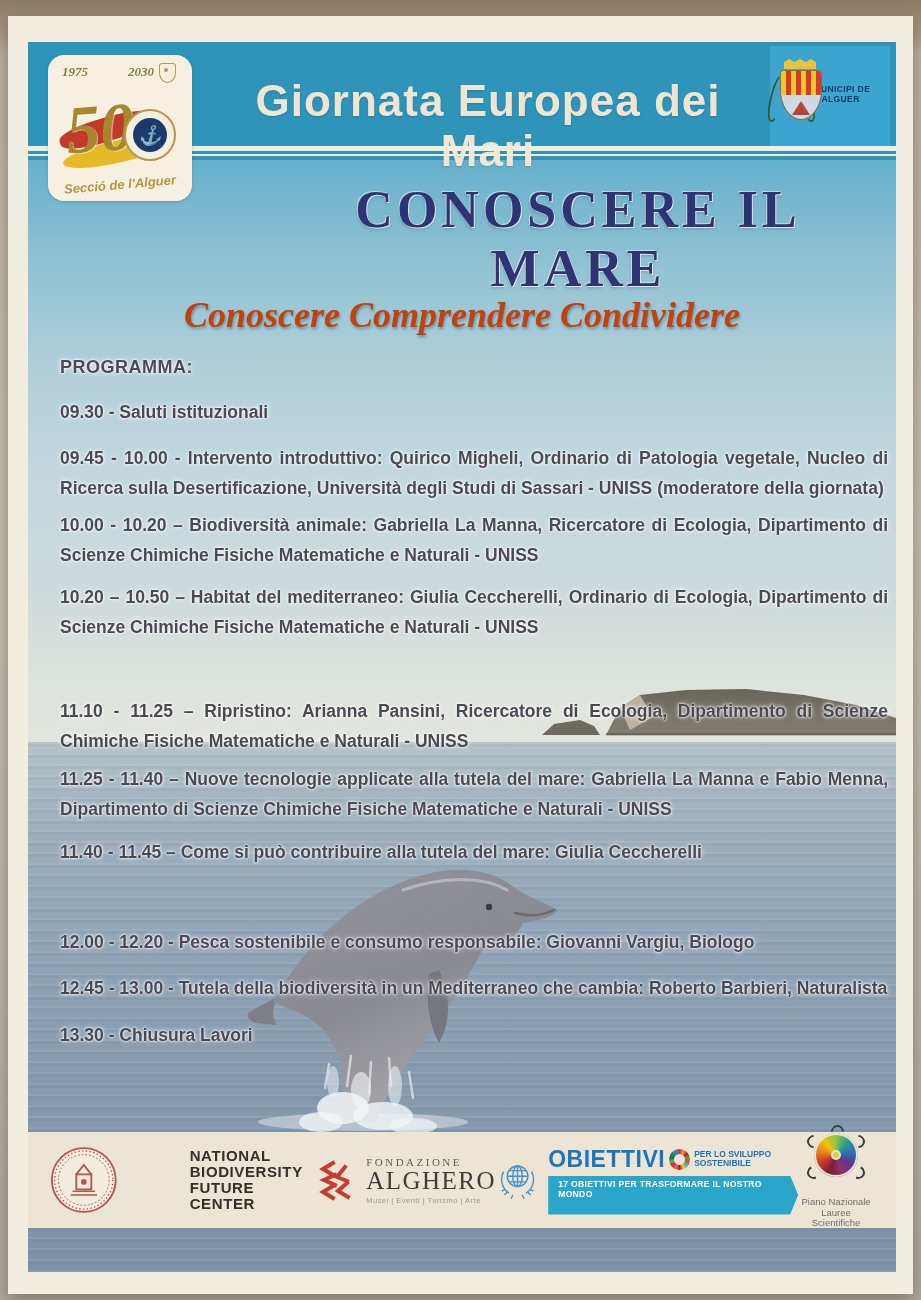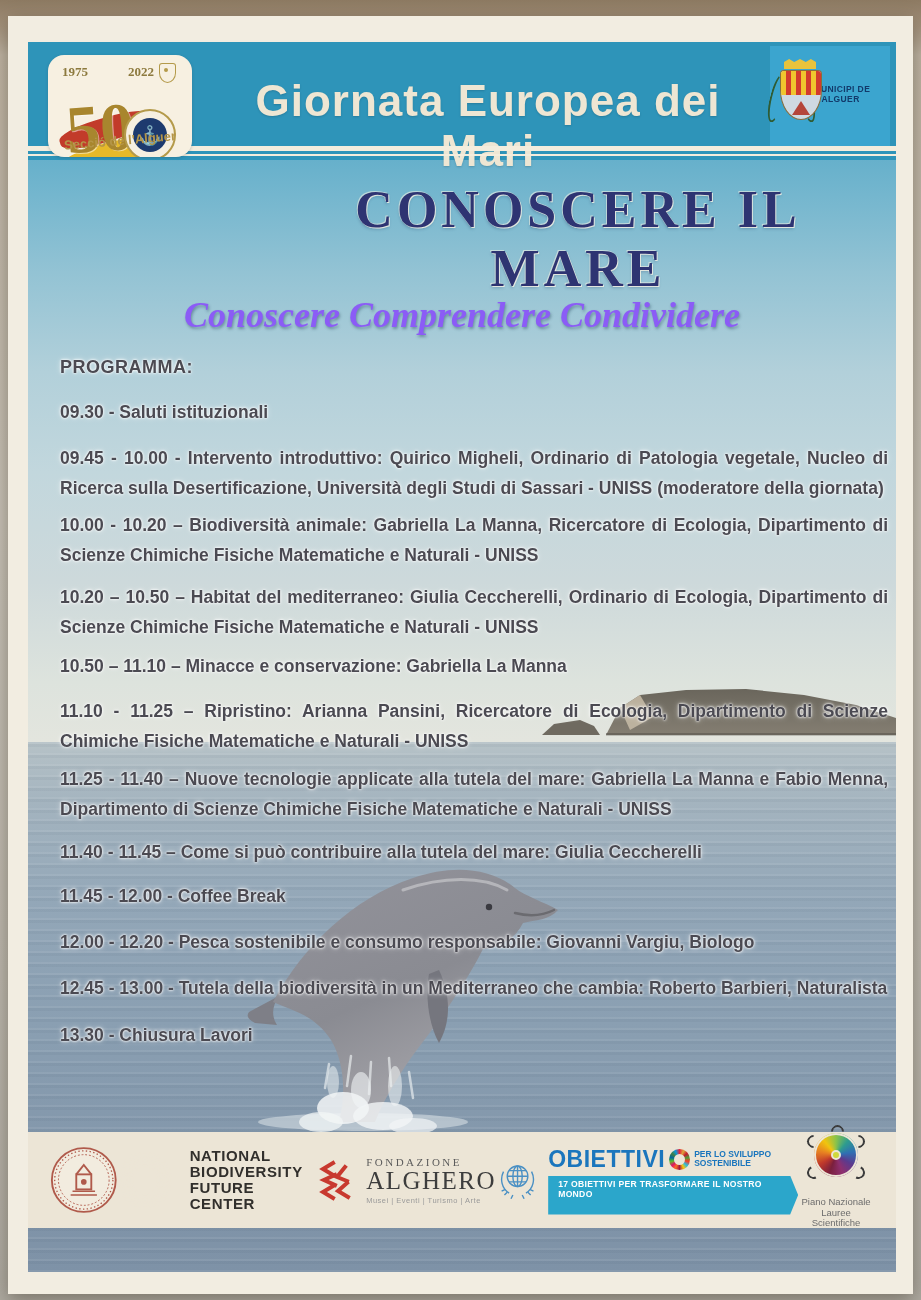--- a/index.html
+++ b/index.html
@@ -17,22 +17,22 @@
     background:
       repeating-linear-gradient(180deg,rgba(255,255,255,.07) 0 2px,rgba(40,60,80,.05) 2px 5px,transparent 5px 11px),
       linear-gradient(180deg,#b6c2c7 0,#a4b4bf 60px,#93a7b8 160px,#8a9fb2 280px,#8296aa 420px,#7e92a7 100%);}
   .band{position:absolute;left:0;top:0;width:100%;height:118px;background:#2e94b9;}
   .hline{position:absolute;left:0;top:104px;width:100%;height:11px;z-index:3;
     background:linear-gradient(180deg,#f3eddd 0 5px,rgba(243,237,221,0) 5px 8px,#f3eddd 8px 10px,transparent 10px);}
 
   
   .event-title{position:absolute;left:180px;top:34px;width:560px;z-index:2;text-align:center;
     font-size:44px;font-weight:bold;color:#eee6d3;letter-spacing:1px;text-shadow:0 1px 2px rgba(20,60,80,.25);}
-  .logo50{position:absolute;left:20px;top:13px;width:144px;height:102px;background:#f7f0e1;border-radius:16px;
-    z-index:5;box-shadow:0 1px 3px rgba(40,60,70,.25);overflow:hidden;}
+  .logo50{position:absolute;left:20px;top:13px;width:144px;height:146px;background:#f7f0e1;border-radius:16px;
+    z-index:5;box-shadow:0 1px 3px rgba(40,60,70,.25);overflow:hidden;font-style:italic;}
   .lni-years{position:absolute;left:14px;top:9px;width:92px;display:flex;justify-content:space-between;
     font-family:"Liberation Serif",serif;font-size:13px;font-weight:bold;color:#8d7a3e;}
   .lni-crest{position:absolute;right:16px;top:8px;width:15px;height:18px;border:1.5px solid #b49a4a;
     border-radius:3px 3px 50% 50%;}
   .lni-crest::after{content:"";position:absolute;left:4px;top:4px;width:4px;height:4px;border-radius:50%;background:#b49a4a;}
   .stroke-red{position:absolute;left:10px;top:62px;width:100px;height:24px;background:#c23b2a;
     border-radius:45% 60% 55% 50%;transform:rotate(-17deg);}
   .stroke-yellow{position:absolute;left:14px;top:86px;width:108px;height:22px;background:#e6b929;
     border-radius:55% 45% 50% 60%;transform:rotate(-13deg);}
   .lni-number{position:absolute;left:18px;top:34px;font-family:"Liberation Serif",serif;font-size:68px;
@@ -59,21 +59,21 @@
   .laurel.l{left:0;border-right-color:transparent;border-top-color:transparent;transform:rotate(14deg);}
   .laurel.r{right:0;border-left-color:transparent;border-top-color:transparent;transform:rotate(-14deg);}
 
   
   .big-title{position:absolute;z-index:6;font-family:"Liberation Serif",serif;font-weight:bold;color:#2e3472;
     letter-spacing:4px;text-align:center;
     text-shadow:1px 1px 0 rgba(250,245,230,.8),-1px -1px 0 rgba(250,245,230,.55),0 2px 3px rgba(30,50,90,.25);}
   .t1{left:240px;top:138px;width:620px;font-size:52px;}
   .t2{left:6px;top:192px;width:858px;font-size:52px;}
   .subtitle{position:absolute;left:0;top:252px;width:868px;z-index:6;text-align:center;
-    font-family:"Liberation Serif",serif;font-style:italic;font-weight:bold;font-size:36px;color:#8b5cf6;
+    font-family:"Liberation Serif",serif;font-style:italic;font-weight:bold;font-size:36px;color:#c2410c;
     text-shadow:1px 2px 3px rgba(40,70,90,.45);}
 
   
   .prog{position:absolute;left:32px;width:828px;z-index:8;font-weight:bold;color:#4b4a52;
     font-size:17.5px;line-height:30px;text-align:justify;-moz-text-align-last:left;text-align-last:left;
     text-shadow:0 0 3px rgba(255,255,255,.95),0 0 2px rgba(255,255,255,.9),0 0 6px rgba(255,255,255,.6);}
   .prog.head{font-size:18px;letter-spacing:.5px;}
 
   
   .headland{position:absolute;left:508px;top:645px;width:360px;height:56px;z-index:1;}
@@ -179,21 +179,21 @@
         <path d="M86,214 L82,238"></path>
           <path d="M166,222 L170,248"></path>
       </g>
     </svg>
 
     <div class="event-title">Giornata Europea dei Mari</div>
 
     <div class="logo50">
       <div class="lni-years">
         <span>1975</span>
-        <span>2022</span>
+        <span>2030</span>
       </div>
       <div class="lni-crest"></div>
       <div class="stroke-red"></div>
       <div class="stroke-yellow"></div>
       <div class="lni-number">50</div>
       <div class="lni-emblem">
         <div class="lni-emblem-inner">⚓</div>
       </div>
       <div class="lni-caption">Secció de l'Alguer</div>
     </div>
@@ -212,25 +212,23 @@
     </div>
 
     <div class="big-title t1">CONOSCERE IL MARE</div>
     <div class="subtitle">Conoscere Comprendere Condividere</div>
 
     <div class="prog head" style="top:310px">PROGRAMMA:</div>
     <div class="prog" style="top:355px">09.30 - Saluti istituzionali</div>
     <div class="prog" style="top:401px">09.45 - 10.00 - Intervento introduttivo: Quirico Migheli, Ordinario di Patologia vegetale, Nucleo di Ricerca sulla Desertificazione, Università degli Studi di Sassari - UNISS (moderatore della giornata)</div>
     <div class="prog" style="top:468px">10.00 - 10.20 – Biodiversità animale: Gabriella La Manna, Ricercatore di Ecologia, Dipartimento di Scienze Chimiche Fisiche Matematiche e Naturali - UNISS</div>
     <div class="prog" style="top:540px">10.20 – 10.50 – Habitat del mediterraneo: Giulia Ceccherelli, Ordinario di Ecologia, Dipartimento di Scienze Chimiche Fisiche Matematiche e Naturali - UNISS</div>
-    <div class="prog" style="top:609px">10.50 – 11.10 – Minacce e conservazione: Gabriella La Manna</div>
     <div class="prog" style="top:654px">11.10 - 11.25 – Ripristino: Arianna Pansini, Ricercatore di Ecologia, Dipartimento di Scienze Chimiche Fisiche Matematiche e Naturali - UNISS</div>
     <div class="prog" style="top:722px">11.25 - 11.40 – Nuove tecnologie applicate alla tutela del mare: Gabriella La Manna e Fabio Menna, Dipartimento di Scienze Chimiche Fisiche Matematiche e Naturali - UNISS</div>
     <div class="prog" style="top:795px">11.40 - 11.45 – Come si può contribuire alla tutela del mare: Giulia Ceccherelli</div>
-    <div class="prog" style="top:839px">11.45 - 12.00 - Coffee Break</div>
     <div class="prog" style="top:885px">12.00 - 12.20 - Pesca sostenibile e consumo responsabile: Giovanni Vargiu, Biologo</div>
     <div class="prog" style="top:931px">12.45 - 13.00 - Tutela della biodiversità in un Mediterraneo che cambia: Roberto Barbieri, Naturalista</div>
     <div class="prog" style="top:978px">13.30 - Chiusura Lavori</div>
 
     <div class="strip">
 
       <svg class="uniss-seal" viewBox="0 0 72 72">
         <circle cx="36" cy="36" r="34" fill="#f2ecdf" stroke="#b05a4b" stroke-width="2"></circle>
         <circle cx="36" cy="36" r="27" fill="none" stroke="#b05a4b" stroke-width="1" stroke-dasharray="2 2"></circle>
         <circle cx="36" cy="36" r="31" fill="none" stroke="#b05a4b" stroke-width="1.4" stroke-dasharray="1.5 2.5"></circle>

